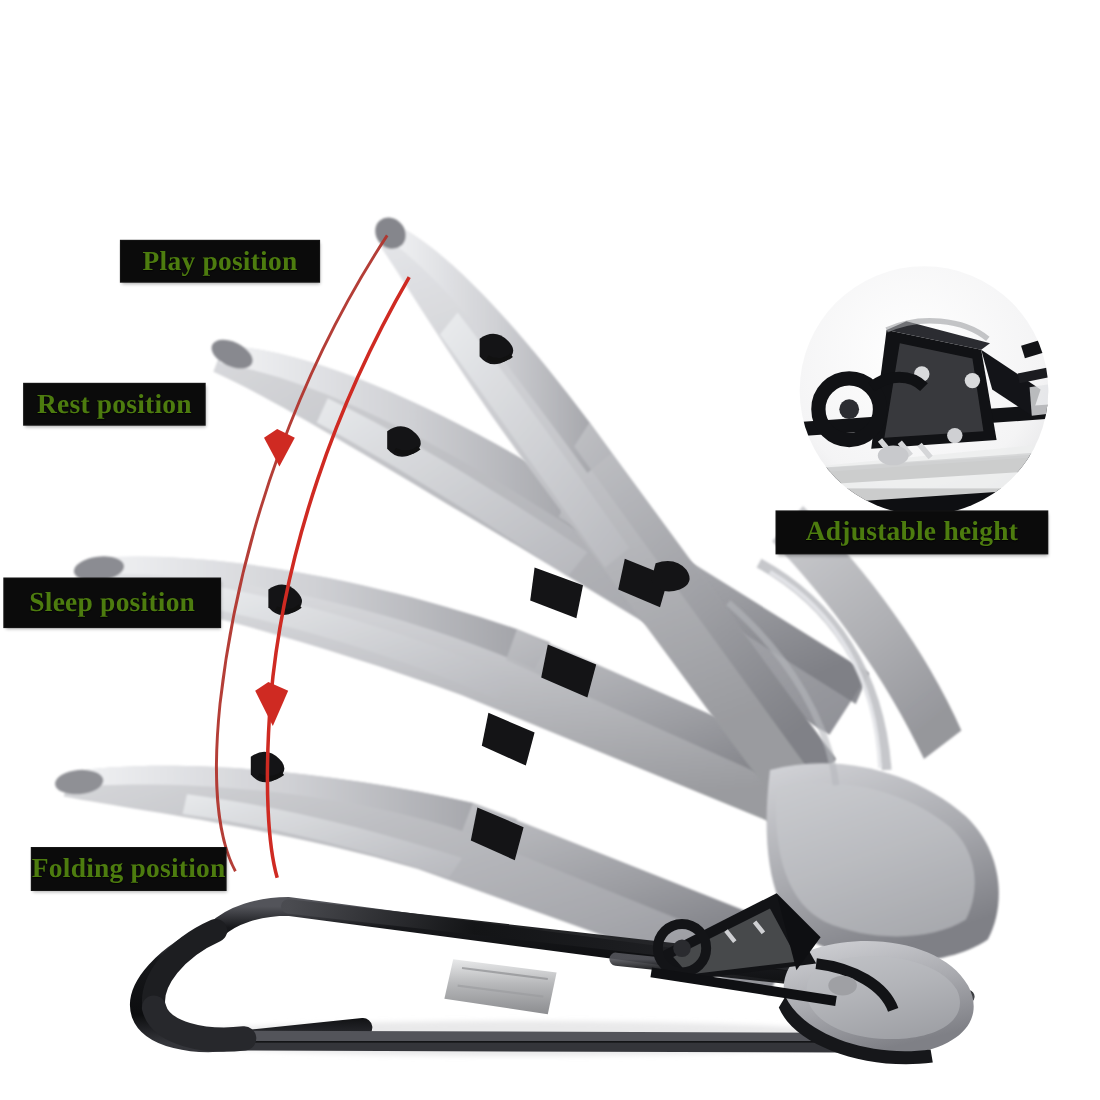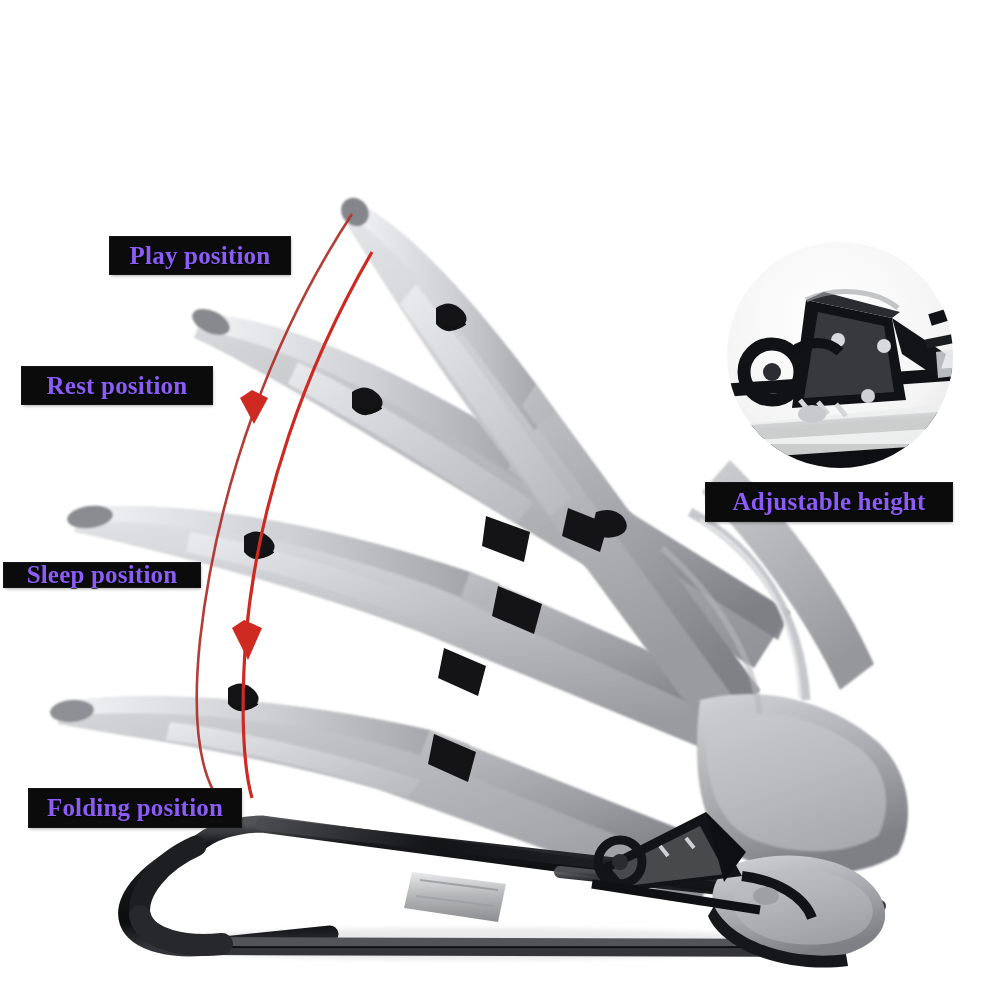--- a/index.html
+++ b/index.html
@@ -10,34 +10,33 @@
     overflow:hidden;
     position:relative;
   }
   #stage{position:absolute;left:0;top:0;width:1000px;height:1000px;background:#fff;}
   svg.layer{position:absolute;left:0;top:0;width:1000px;height:1000px;}
 
   
   .label-box{
     position:absolute;
     background:#0b0b0b;
-    color:#8b5cf6;
+    color:#4d7c0f;
     font-family:"Liberation Serif", serif;
     font-weight:700;
     letter-spacing:.2px;
     white-space:nowrap;
     display:flex;align-items:center;justify-content:center;
     box-shadow:0 0 0 1px #151515, 1px 2px 3px rgba(0,0,0,.32);
     text-shadow:0 1px 1px rgba(0,0,0,.8);
-    margin-top:18px;
   }
   #lbl-play     {left:110px; top:219px; width:180px; height:37px; font-size:25px;}
-  #lbl-rest     {left:22px;  top:349px; width:190px; height:37px; font-size:25px;}
-  #lbl-sleep    {left:4px;   top:545px; width:196px; height:24px; font-size:25px;}
-  #lbl-folding  {left:29px;  top:771px; width:212px; height:38px; font-size:25px;}
+  #lbl-rest     {left:22px;  top:349px; width:164px; height:37px; font-size:25px;}
+  #lbl-sleep    {left:4px;   top:526px; width:196px; height:44px; font-size:25px;}
+  #lbl-folding  {left:29px;  top:771px; width:176px; height:38px; font-size:25px;}
   #lbl-adj      {left:706px; top:465px; width:246px; height:38px; font-size:25px;}
 </style>
 </head>
 <body>
 
 <div id="stage">
 
   <svg class="layer" viewBox="0 0 1000 1000" preserveAspectRatio="none">
     <defs>
 

